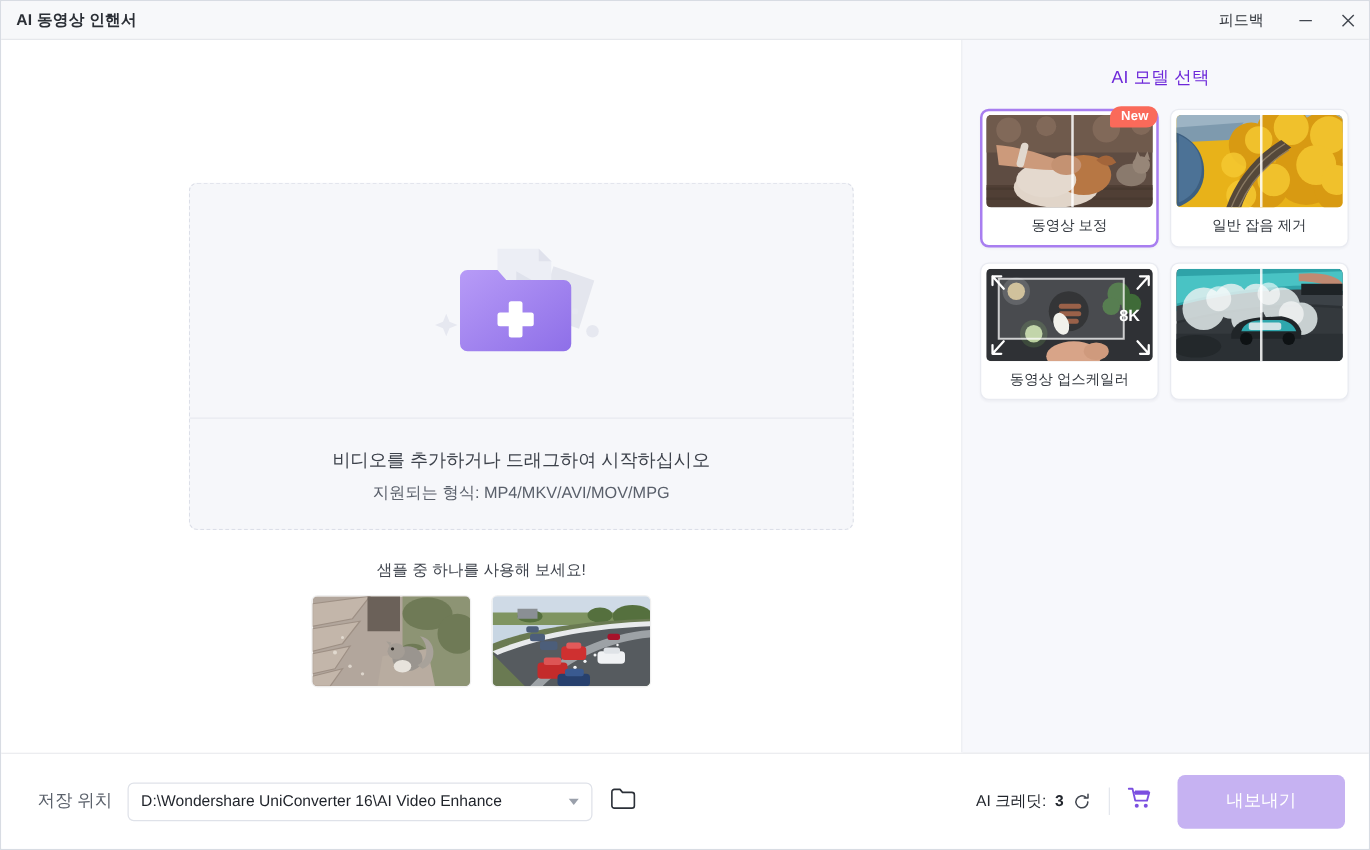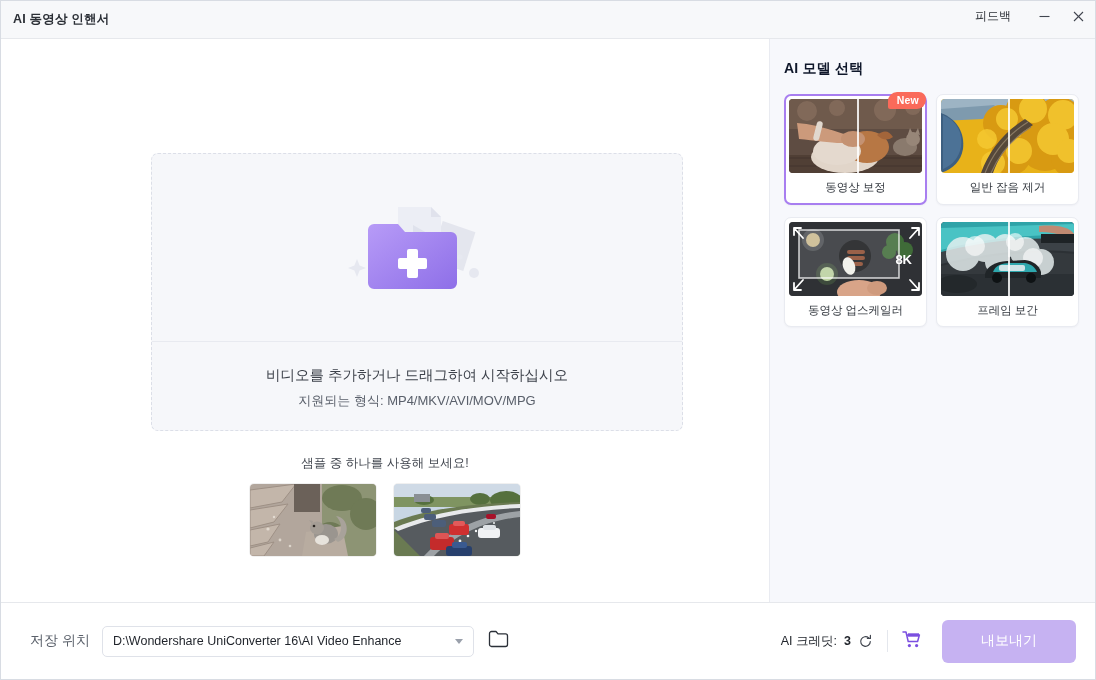--- a/index.html
+++ b/index.html
@@ -12,21 +12,21 @@
   .app {
     position: relative;
     width: 1096px; height: 680px;
     background: #ffffff;
     border: 1px solid #d8dce3;
     display: flex; flex-direction: column;
   }
 
   
   .titlebar {
-    height: 38px; min-height: 31px;
+    height: 31px; min-height: 31px;
     background: #f7f8fa;
     border-bottom: 1px solid #e6e8ec;
     display: flex; align-items: center;
     padding: 0 0 0 12px;
     position: relative;
   }
   .title-text {
     font-size: 12.5px; font-weight: bold; color: #2b2f36;
     letter-spacing: .2px;
   }
@@ -97,22 +97,22 @@
   .sample-thumb svg { display: block; }
 
   
   .sidebar {
     flex: 1;
     background: #f7f8fc;
     padding: 16px 22px 0 14px;
     overflow: hidden;
   }
   .sidebar-title {
-    font-size: 14px; font-weight: bold; color: #0f172a;
-    margin: 5px 0 16px 0; letter-spacing: .2px;
+    font-size: 14px; font-weight: normal; color: #6d28d9;
+    margin: 5px 0 16px 0; letter-spacing: .2px; text-align: center;
   }
   .model-grid {
     display: grid;
     grid-template-columns: 143px 143px;
     gap: 12px 9px;
   }
   .model-card {
     background: #ffffff;
     border: 1px solid #e9ebf1;
     border-radius: 7px;
@@ -512,21 +512,20 @@
                 <path d="M0 14 C2 6 10 2 22 1 L40 0 C48 1 54 5 56 12 L56 18 L0 18 Z" fill="#202528"></path>
                 <path d="M8 12 C10 6 16 3 26 3 L40 3 C46 4 50 7 52 12 Z" fill="#2ea7ad"></path>
                 <rect x="14" y="5" width="26" height="6" rx="2" fill="#cfe3e6"></rect>
                 <circle cx="12" cy="18" r="5" fill="#0e1214"></circle>
                 <circle cx="46" cy="18" r="5" fill="#0e1214"></circle>
               </g>
               <ellipse cx="16" cy="62" rx="20" ry="9" fill="#23282b"></ellipse>
               <rect x="67" y="0" width="2" height="74" fill="#ffffff" opacity=".85"></rect>
             </svg>
           </div>
-          <div class="model-label">프레임 보간</div>
         </div>
 
       </div>
     </div>
 
   </div>
 
   <div class="bottombar">
     <span class="save-label">저장 위치</span>
     <div class="path-select">

